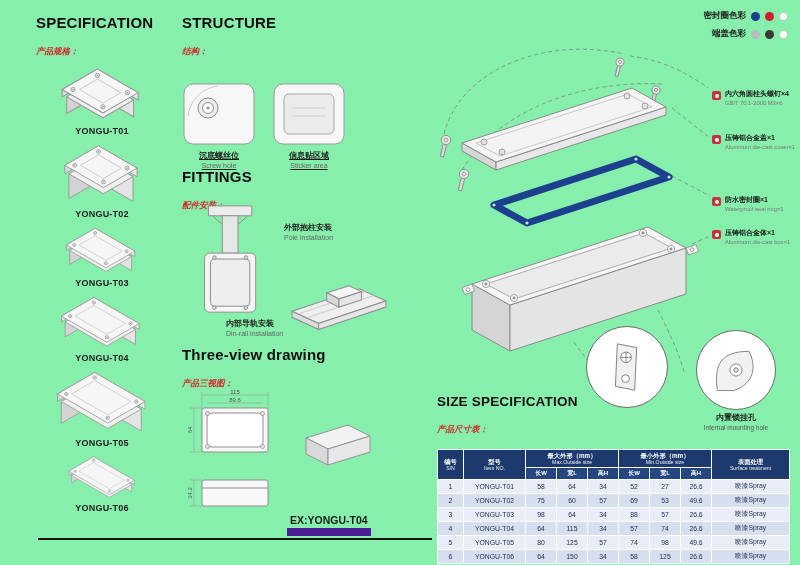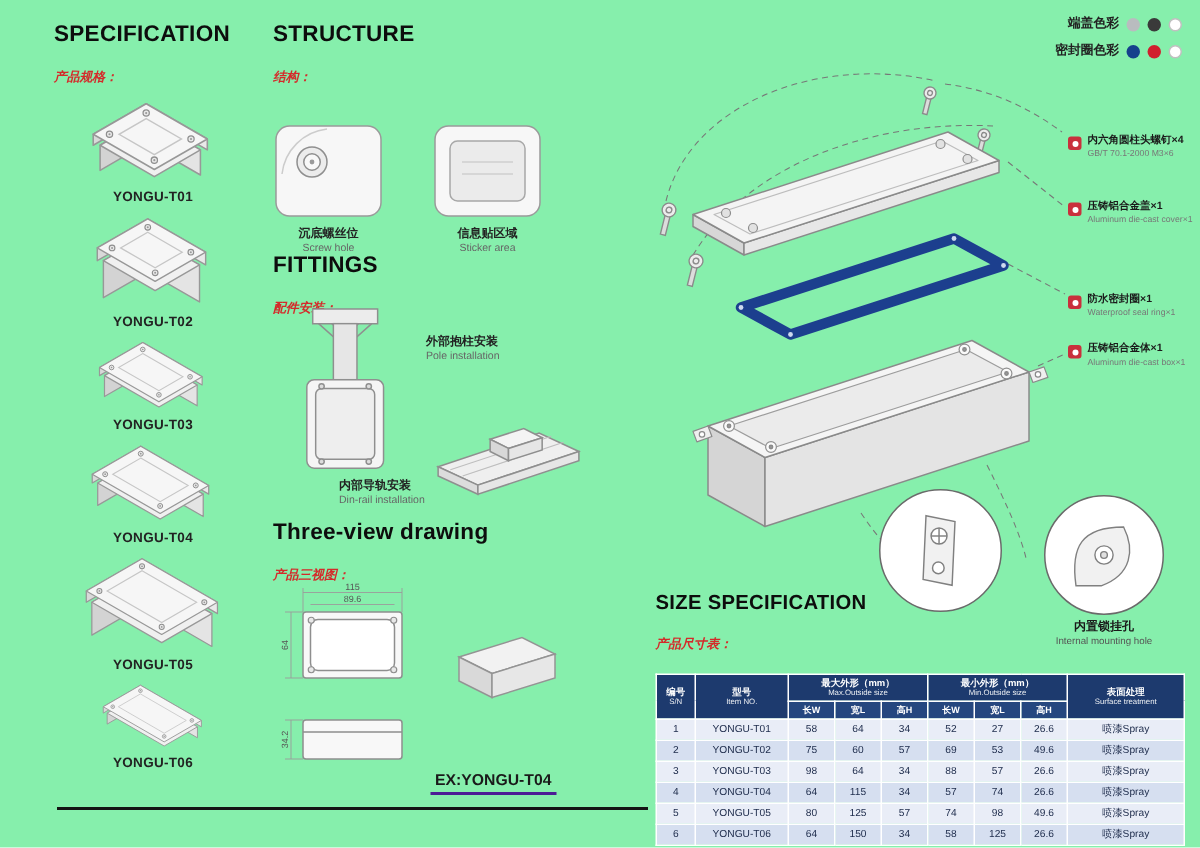--- a/index.html
+++ b/index.html
@@ -12,35 +12,35 @@
   .h-sub{font-size:8.5px;font-weight:700;color:#d42a2a;margin-top:15px;font-style:italic;}
   
   .col-left{position:absolute;left:36px;top:14px;width:132px;}
   #products{margin-top:8px;display:flex;flex-direction:column;align-items:center;}
   .product{display:flex;flex-direction:column;align-items:center;margin-bottom:7px;}
   .product-art{display:flex;align-items:center;justify-content:center;}
   .product-art svg{height:100%;}
   .product-label{font-size:9px;font-weight:700;color:#222;margin-top:2px;letter-spacing:.2px;}
   
   .sec-structure{position:absolute;left:182px;top:14px;width:210px;}
-  .thumbs{display:flex;gap:32px;margin-top:24px;}
+  .thumbs{display:flex;gap:16px;margin-top:24px;text-decoration:underline;}
   .thumb{width:74px;}
   .thumb-art{width:74px;height:64px;}
   .cap-zh{font-size:8px;font-weight:700;text-align:center;margin-top:4px;color:#222;}
   .cap-en{font-size:7px;color:#666;text-align:center;margin-top:1px;}
   
   .sec-fittings{position:absolute;left:182px;top:168px;width:215px;height:190px;}
   .fit-label{position:absolute;width:110px;}
   .fit-zh{font-size:8px;font-weight:700;color:#222;}
   .fit-en{font-size:7px;color:#666;margin-top:1px;}
   
   .sec-threeview{position:absolute;left:182px;top:346px;width:230px;}
   .dim{font-size:6px;fill:#555;}
   .ex-label{position:absolute;left:287px;top:514px;font-size:10.5px;font-weight:800;
-            border-bottom:2px solid #4c1d95;padding:0 3px 2px;}
+            border-bottom:8px solid #4c1d95;padding:0 3px 2px;}
   .bottom-rule{position:absolute;left:38px;top:538px;width:394px;border-top:2px solid #141414;}
   
   #legend{position:absolute;left:628px;top:10px;width:160px;}
   .legend-row{display:flex;align-items:center;justify-content:flex-end;gap:5px;margin-bottom:6px;}
   .legend-label{font-size:8.5px;font-weight:700;color:#222;}
   .dot{width:9px;height:9px;border-radius:50%;display:inline-block;}
   
   .callout{position:absolute;left:712px;width:84px;display:flex;gap:4px;align-items:flex-start;}
   .c-icon{width:9px;height:9px;border-radius:2px;background:#c9303c;flex:none;margin-top:1px;position:relative;}
   .c-icon::after{content:"";position:absolute;inset:2.5px;border-radius:50%;background:#fff;}
@@ -321,29 +321,29 @@
       <polygon points="120,54 162,41 184,52 142,65" fill="#f2f2f2"></polygon>
       <polygon points="120,54 120,70 142,81 142,65" fill="#d9d9d9"></polygon>
       <polygon points="142,65 142,81 184,68 184,52" fill="#e7e7e7"></polygon>
     </g>
   </svg>
   <div class="ex-label">EX:YONGU-T04</div>
   <div class="bottom-rule"></div>
 
   <div id="legend">
       <div class="legend-row">
+        <span class="legend-label">密封圈色彩</span>
+        <span class="dot" style="background: rgb(22, 65, 140);"></span>
+        <span class="dot" style="background: rgb(208, 31, 46);"></span>
+        <span class="dot" style="background: rgb(255, 255, 255); border: 1px solid rgb(192, 192, 192);"></span>
+      </div>
+      <div class="legend-row">
         <span class="legend-label">端盖色彩</span>
         <span class="dot" style="background: rgb(185, 188, 191);"></span>
         <span class="dot" style="background: rgb(58, 58, 58);"></span>
-        <span class="dot" style="background: rgb(255, 255, 255); border: 1px solid rgb(192, 192, 192);"></span>
-      </div>
-      <div class="legend-row">
-        <span class="legend-label">密封圈色彩</span>
-        <span class="dot" style="background: rgb(22, 65, 140);"></span>
-        <span class="dot" style="background: rgb(208, 31, 46);"></span>
         <span class="dot" style="background: rgb(255, 255, 255); border: 1px solid rgb(192, 192, 192);"></span>
       </div>
     </div>
 
   <svg class="abs" style="left:424px;top:44px" width="290" height="330" viewBox="0 0 290 330">
     <g stroke="#777777" stroke-width="0.7" fill="none" stroke-dasharray="4 3">
       <path d="M20,90 C36,26 120,-8 200,10"></path>
       <path d="M38,126 C76,64 160,36 238,40"></path>
       <path d="M206,12 C238,16 262,28 284,44"></path>
       <path d="M248,64 L286,94"></path>

